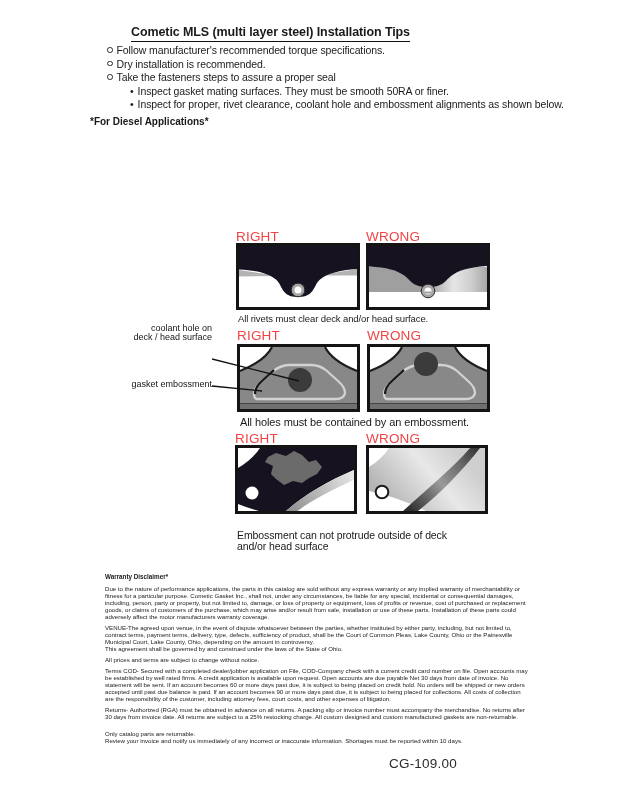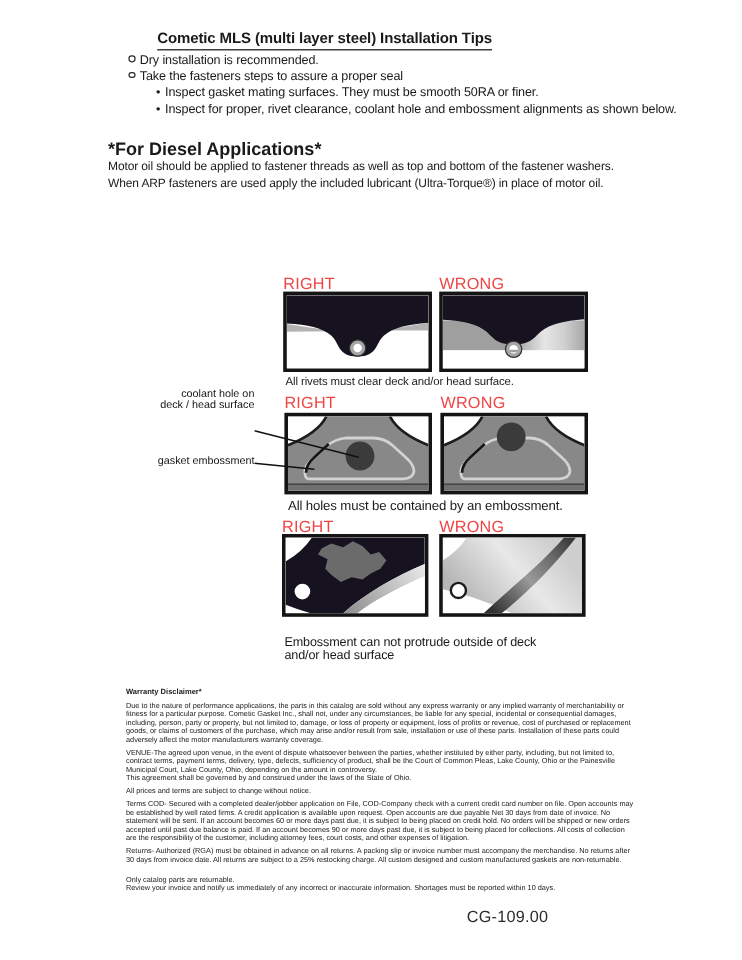--- a/index.html
+++ b/index.html
@@ -11,21 +11,21 @@
          border-bottom:1.5px solid #101010;padding-bottom:2px;white-space:nowrap;margin-left:16px;}
   
   #tips{left:107px;top:44px;font-size:10.5px;line-height:13.6px;width:440px;letter-spacing:-0.1px;}
   .b{white-space:nowrap;}
   .b::before{content:"";display:inline-block;width:3.5px;height:3.5px;border:1px solid #2a2a2a;
              border-radius:50%;margin-right:4px;vertical-align:1.5px;}
   .sb{padding-left:23px;white-space:nowrap;}
   .sb::before{content:"•";margin-right:4px;}
   
   .body-txt{font-size:10px;line-height:14px;letter-spacing:-0.1px;white-space:pre-line;width:440px;}
-  #diesel-h{left:90px;top:116px;font-size:15px;font-weight:700;}
+  #diesel-h{left:90px;top:116px;font-size:10px;font-weight:700;}
   #diesel-p1{left:90px;top:133px;}
   #diesel-p2{left:90px;top:163px;}
   #diesel-note{left:90px;top:206px;}
   
   .rw{width:124px;text-align:left;font-size:13.5px;color:#ef4444;letter-spacing:0.2px;}
   .panel{border:3px solid #141414;background:#fff;line-height:0;}
   .cap{letter-spacing:-0.1px;white-space:pre-line;}
   #cap1{left:238px;top:313px;font-size:9.5px;}
   #cap2{left:240px;top:416px;font-size:11px;}
   #cap3{left:237px;top:530px;font-size:10.5px;line-height:11px;}
@@ -38,29 +38,28 @@
   #warranty p.gapbig{margin-bottom:10px;}
 </style>
 </head>
 <body>
 
 <div id="page">
 
   <div class="abs" id="title">Cometic MLS (multi layer steel) Installation Tips</div>
 
   <div class="abs" id="tips">
+    <div class="b">Follow manufacturer's recommended torque specifications.</div>
     <div class="b">Dry installation is recommended.</div>
     <div class="b">Take the fasteners steps to assure a proper seal</div>
     <div class="sb">Inspect gasket mating surfaces.  They must be smooth 50RA or finer.</div>
     <div class="sb">Inspect for proper, rivet clearance, coolant hole and embossment alignments as shown below.</div>
   </div>
 
   <div class="abs" id="diesel-h">*For Diesel Applications*</div>
-  <div class="abs body-txt" id="diesel-p1">Motor oil should be applied to fastener threads as well as top and bottom of the fastener washers.
-When ARP fasteners are used apply the included lubricant (Ultra-Torque®) in place of motor oil.</div>
 
   <div class="abs rw" style="left:236px;top:229px;">RIGHT</div>
   <div class="abs rw" style="left:366px;top:229px;">WRONG</div>
 
   <div class="abs panel" style="left:236px;top:243px;width:118px;height:61px;">
     <svg width="118" height="61" viewBox="0 0 118 61">
       <rect width="118" height="61" fill="#ffffff"></rect>
       <polygon points="0,24 40,30 0,30.5" fill="#b3b3b3"></polygon>
       <polygon points="118,23 118,29.5 78,29.5" fill="#b3b3b3"></polygon>
       <path d="M0,0 H118 V23 C100,24.5 89,27 81,33.5 C74,39.5 76,51 59,51 C42,51 44,39.5 37,33.5 C29,27 18,24.5 0,23.5 Z" fill="#17121f"></path>

